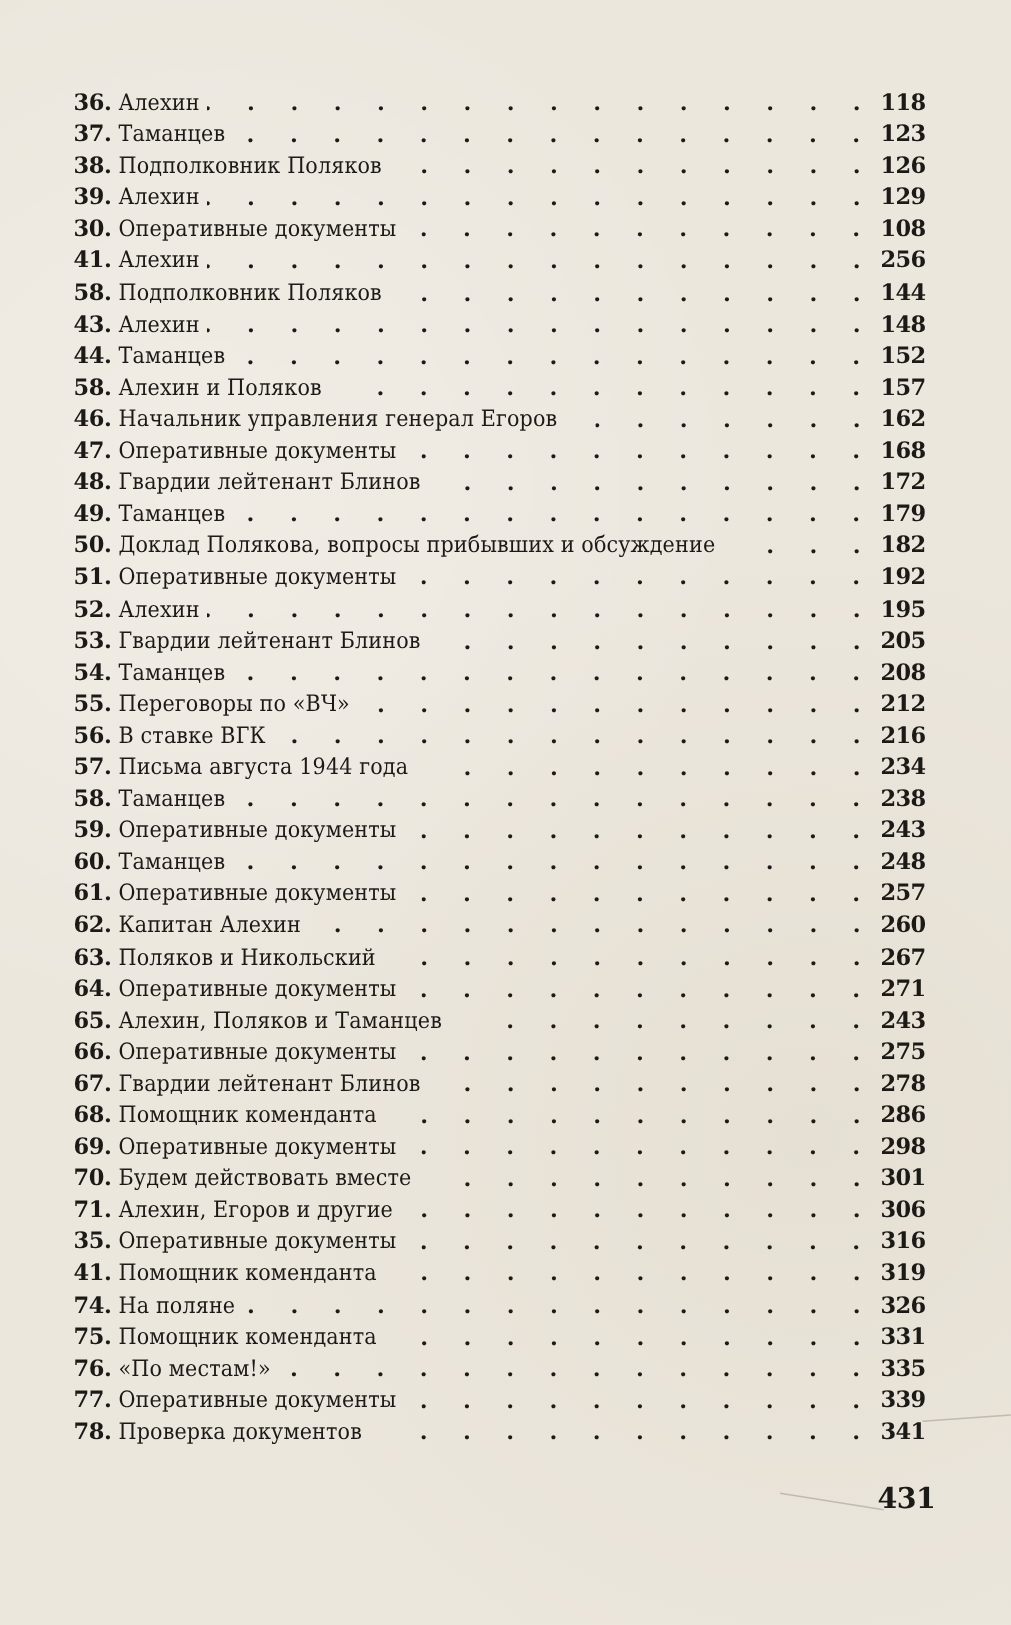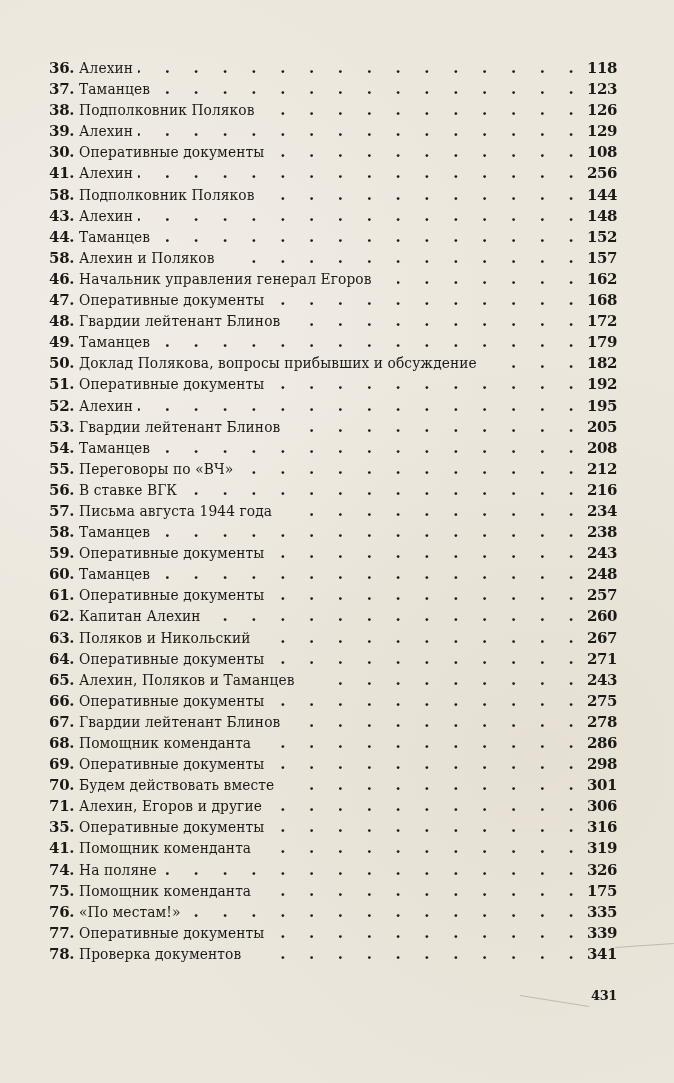--- a/index.html
+++ b/index.html
@@ -70,21 +70,21 @@
     text-align: left;
     font-weight: bold;
     letter-spacing: -0.4px;
   }
   .folio {
     position: absolute;
     left: 585px;
     top: 988px;
     width: 32px;
     text-align: right;
-    font-size: 13px;
+    font-size: 19px;
     font-weight: bold;
     letter-spacing: -0.4px;
   }
   .scratch {
     position: absolute;
     height: 1px;
     background: rgba(120,110,95,0.35);
     transform-origin: left center;
   }
 </style>
@@ -324,21 +324,21 @@
       <li class="toc-row">
         <span class="toc-num">74.</span>
         <span class="toc-title">На поляне</span>
         <span class="toc-leader">. . . . . . . . . . . . . . . . . . . . . . . . . . . . . . . . . . . . . . . .</span>
         <span class="toc-page">326</span>
       </li>
       <li class="toc-row">
         <span class="toc-num">75.</span>
         <span class="toc-title">Помощник коменданта</span>
         <span class="toc-leader">. . . . . . . . . . . . . . . . . . . . . . . . . . . . . . . . . . . . . . . .</span>
-        <span class="toc-page">175</span>
+        <span class="toc-page">331</span>
       </li>
       <li class="toc-row">
         <span class="toc-num">76.</span>
         <span class="toc-title">«По местам!»</span>
         <span class="toc-leader">. . . . . . . . . . . . . . . . . . . . . . . . . . . . . . . . . . . . . . . .</span>
         <span class="toc-page">335</span>
       </li>
       <li class="toc-row">
         <span class="toc-num">77.</span>
         <span class="toc-title">Оперативные документы</span>

